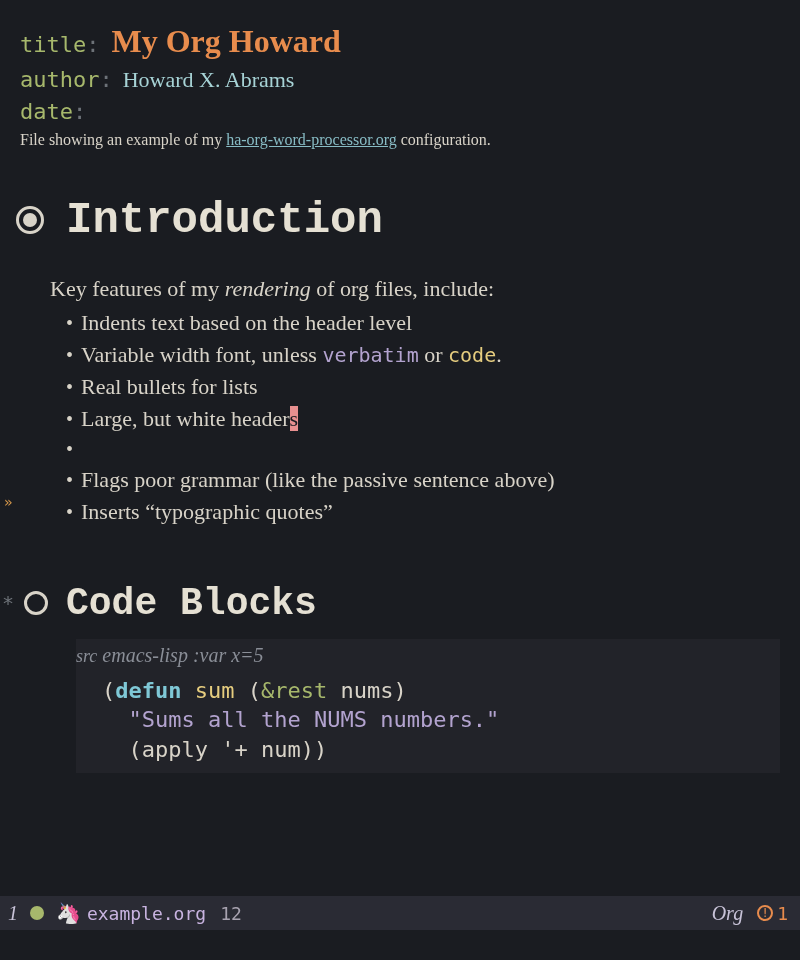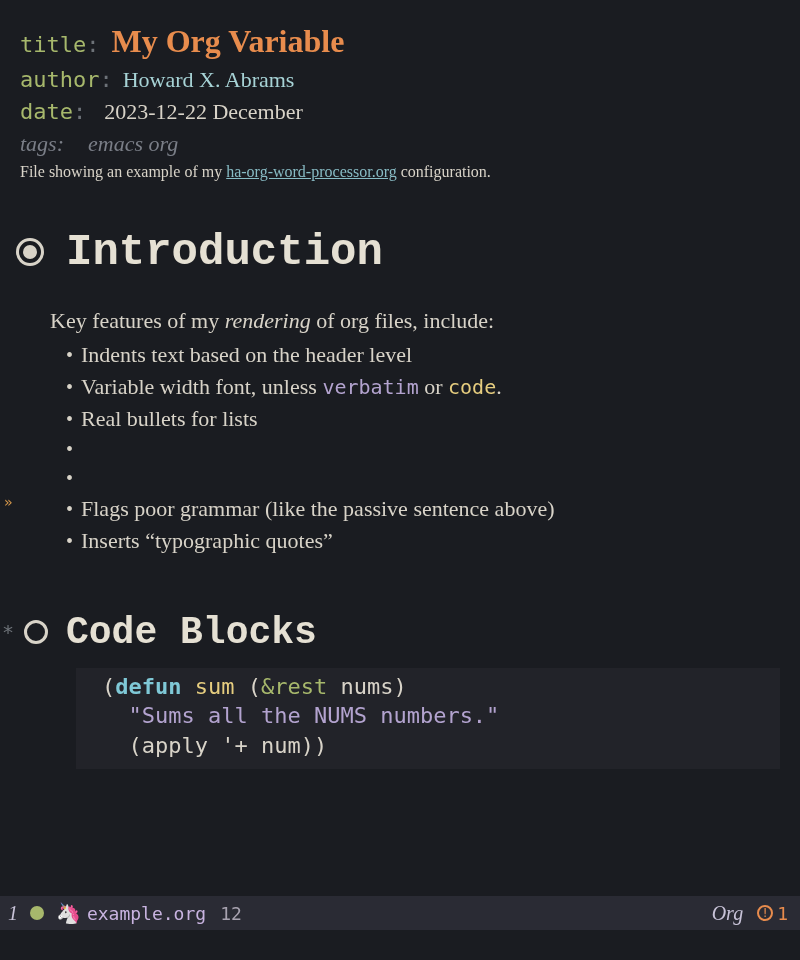--- a/index.html
+++ b/index.html
@@ -263,35 +263,30 @@
     }
   </style>
 </head>
 <body>
 
 <div class="editor-area">
 
   <div class="meta-line">
     <span class="meta-key">title</span>
       <span class="meta-sep">:</span>
-    <span class="meta-title-val">My Org Variable</span>
+    <span class="meta-title-val">My Org Howard</span>
   </div>
   <div class="meta-line">
     <span class="meta-key">author</span>
       <span class="meta-sep">:</span>
     <span class="meta-author-val">Howard X. Abrams</span>
   </div>
   <div class="meta-line">
     <span class="meta-key">date</span>
       <span class="meta-sep">:</span>
-    <span class="meta-date-val">2023-12-22 December</span>
-  </div>
-  <div class="meta-line">
-    <span class="meta-tags-key">tags:</span>
-    <span class="meta-tags-val">emacs org</span>
   </div>
 
   <div class="body-text">
     <span>File showing an example of my </span><a class="link">ha-org-word-processor.org</a><span> configuration.</span>
   </div>
 
   <div class="heading-wrap">
     <span class="bullet-circle filled"></span>
     <span class="heading-text">Introduction</span>
   </div>
@@ -308,20 +303,21 @@
       <div class="list-item">
           <span class="list-bullet">•</span>
           <span><span>Variable width font, unless </span><span class="verbatim">verbatim</span><span> or </span><span class="code-inline">code</span><span>.</span></span>
         </div>
       <div class="list-item">
           <span class="list-bullet">•</span>
           <span>Real bullets for lists</span>
         </div>
       <div class="list-item">
           <span class="list-bullet">•</span>
+          <span><span>Large, but white header</span><span class="cursor-char">s</span></span>
         </div>
       <div class="list-item">
           <span class="list-bullet">•</span>
         </div>
       <div class="list-item">
           <span class="list-bullet">•</span>
           <span>Flags poor grammar (like the passive sentence above)</span>
         </div>
       <div class="list-item">
           <span class="list-bullet">•</span>
@@ -331,20 +327,21 @@
   </div>
 
   <div class="heading-wrap heading2" style="margin-top:54px; margin-left:4px;">
     <span class="heading-star">*</span>
     <span class="bullet-circle"></span>
     <span class="heading-text">Code Blocks</span>
   </div>
 
   <div class="section-body2">
     <div class="src-block">
+      <div class="src-header"><span class="src-kw">src</span><span> emacs-lisp :var x=5</span></div>
       <div class="src-code"><span class="tok-paren">(</span><span class="tok-defun">defun</span><span> </span><span class="tok-fname">sum</span><span> </span><span class="tok-paren">(</span><span class="tok-rest">&amp;rest</span><span> </span><span class="tok-param">nums</span><span class="tok-paren">)</span>
   <span class="tok-string">"Sums all the NUMS numbers."</span>
   <span class="tok-paren">(</span><span class="tok-apply">apply </span><span>'+ </span><span>num</span><span class="tok-paren">))</span></div>
       <div class="src-header"></div>
     </div>
   </div>
 
 </div>
 
 <span class="fringe-marker">»</span>

